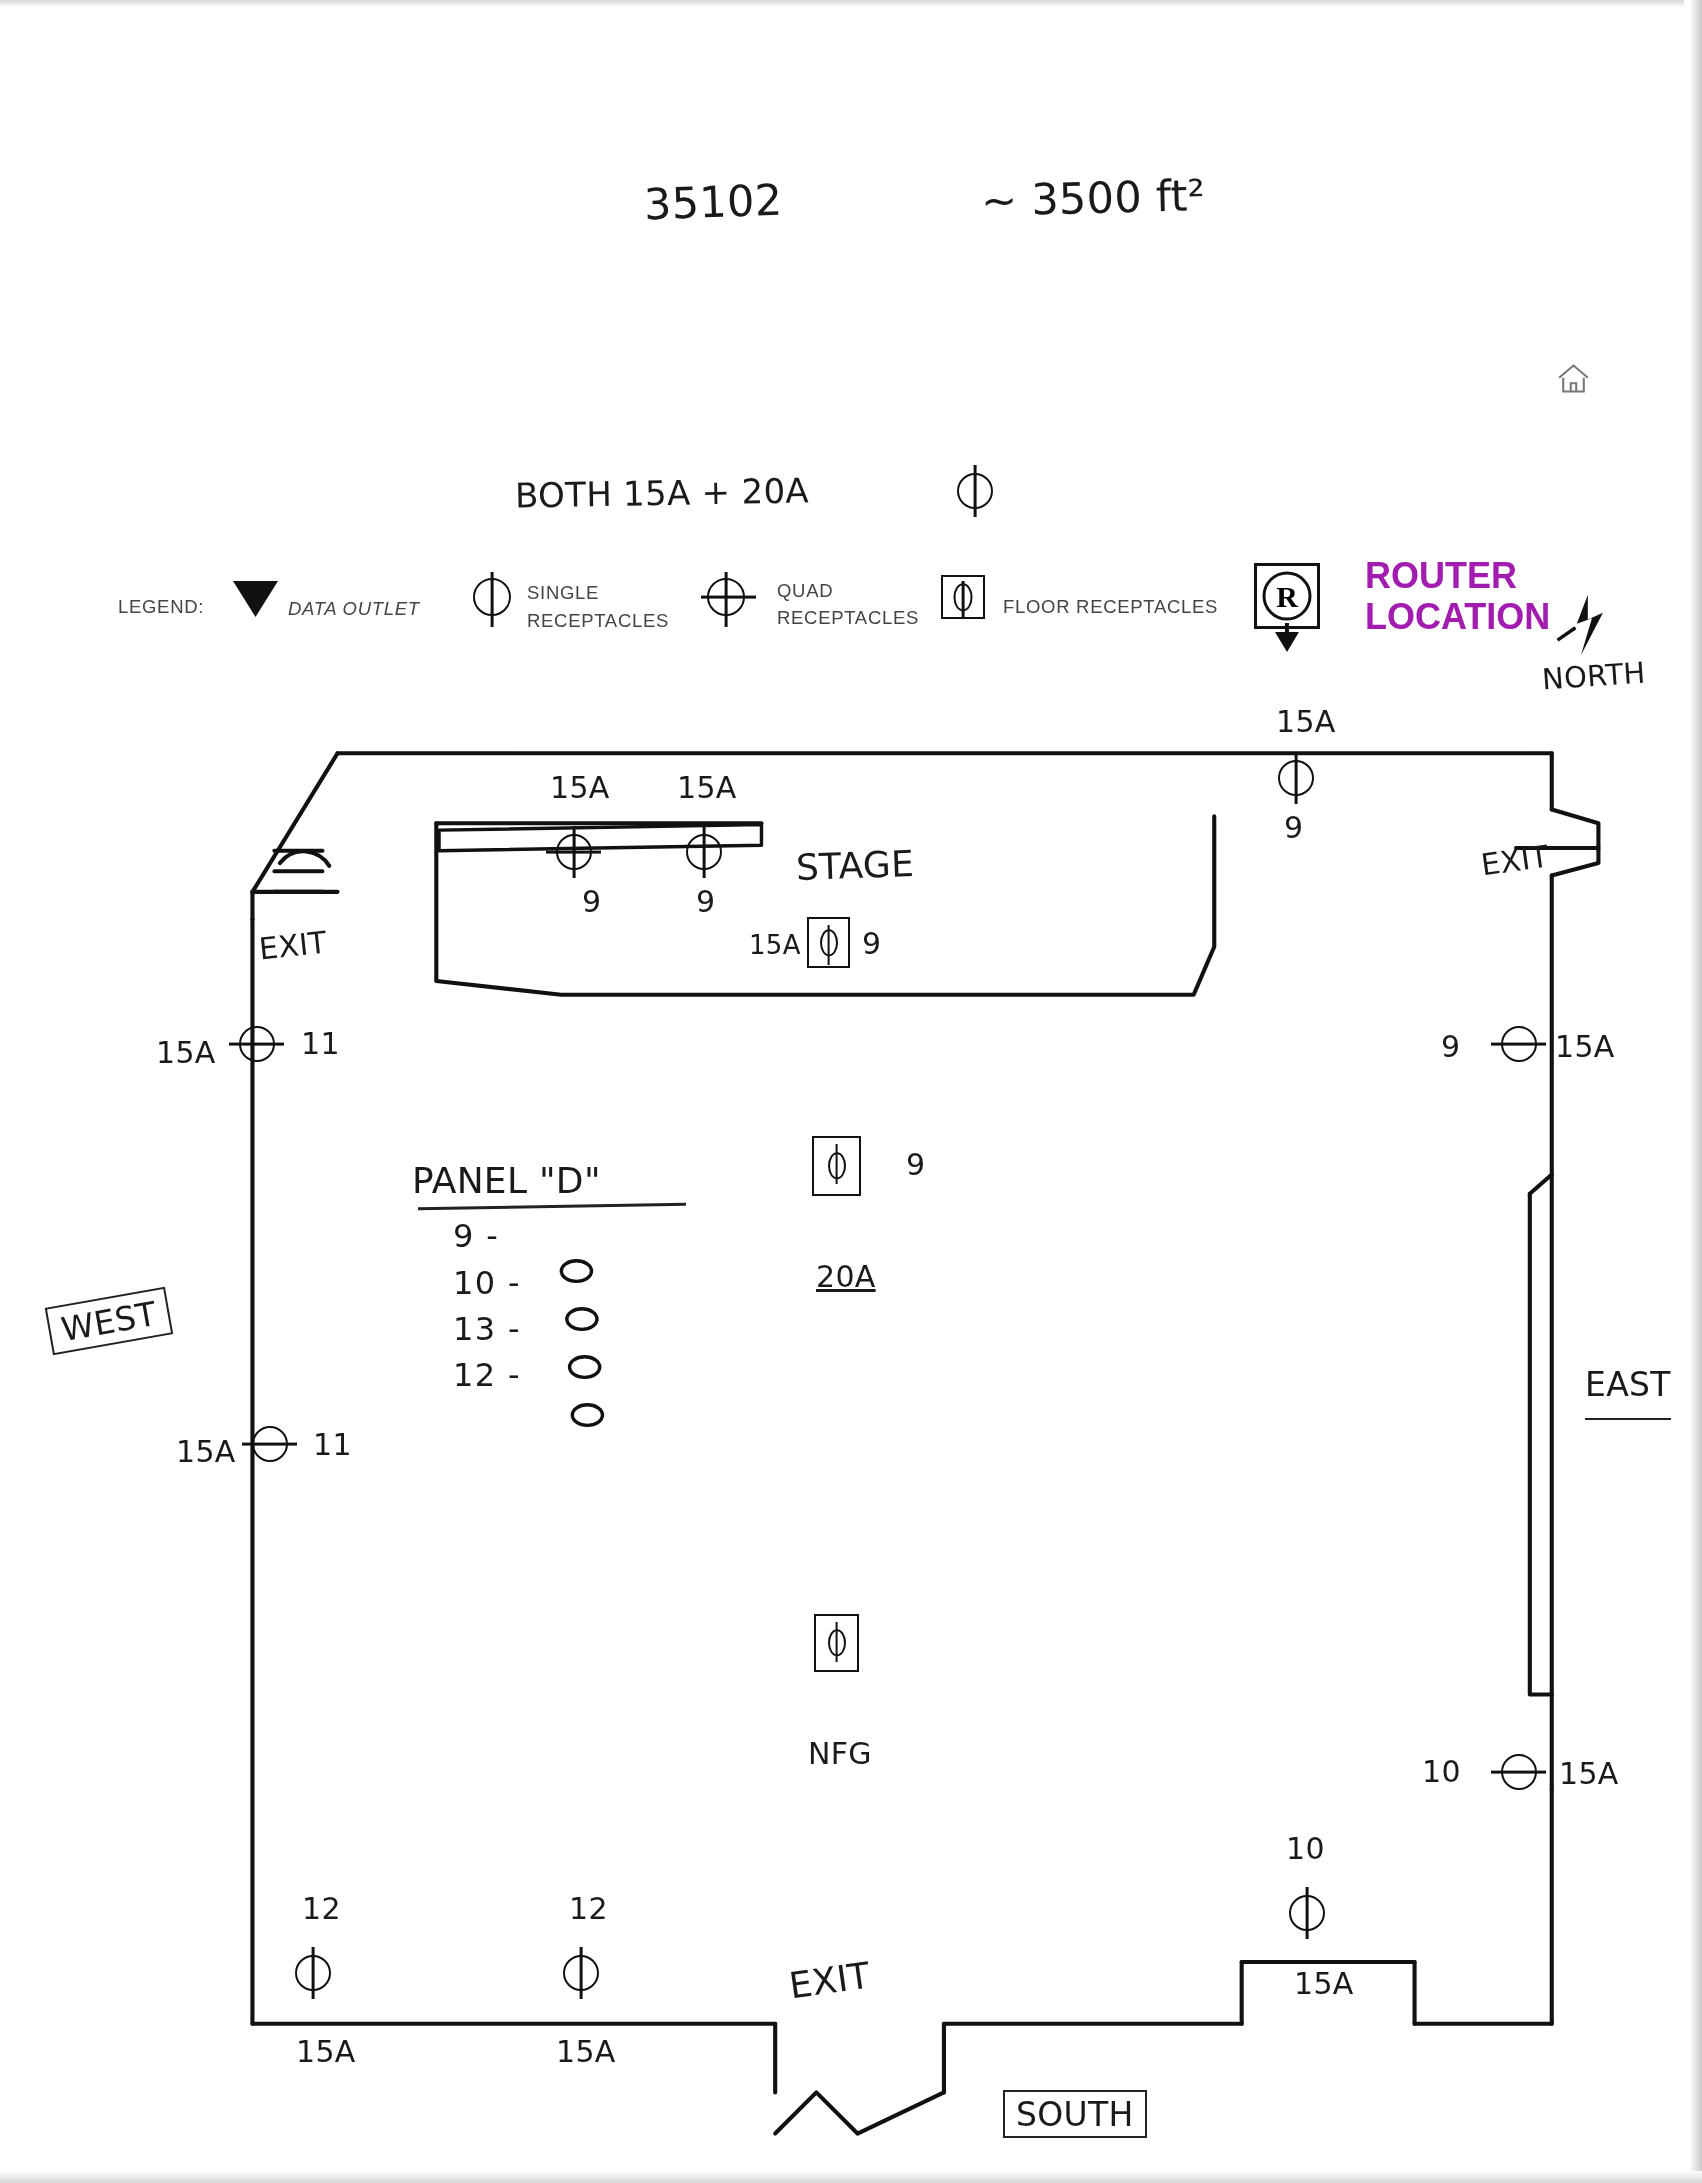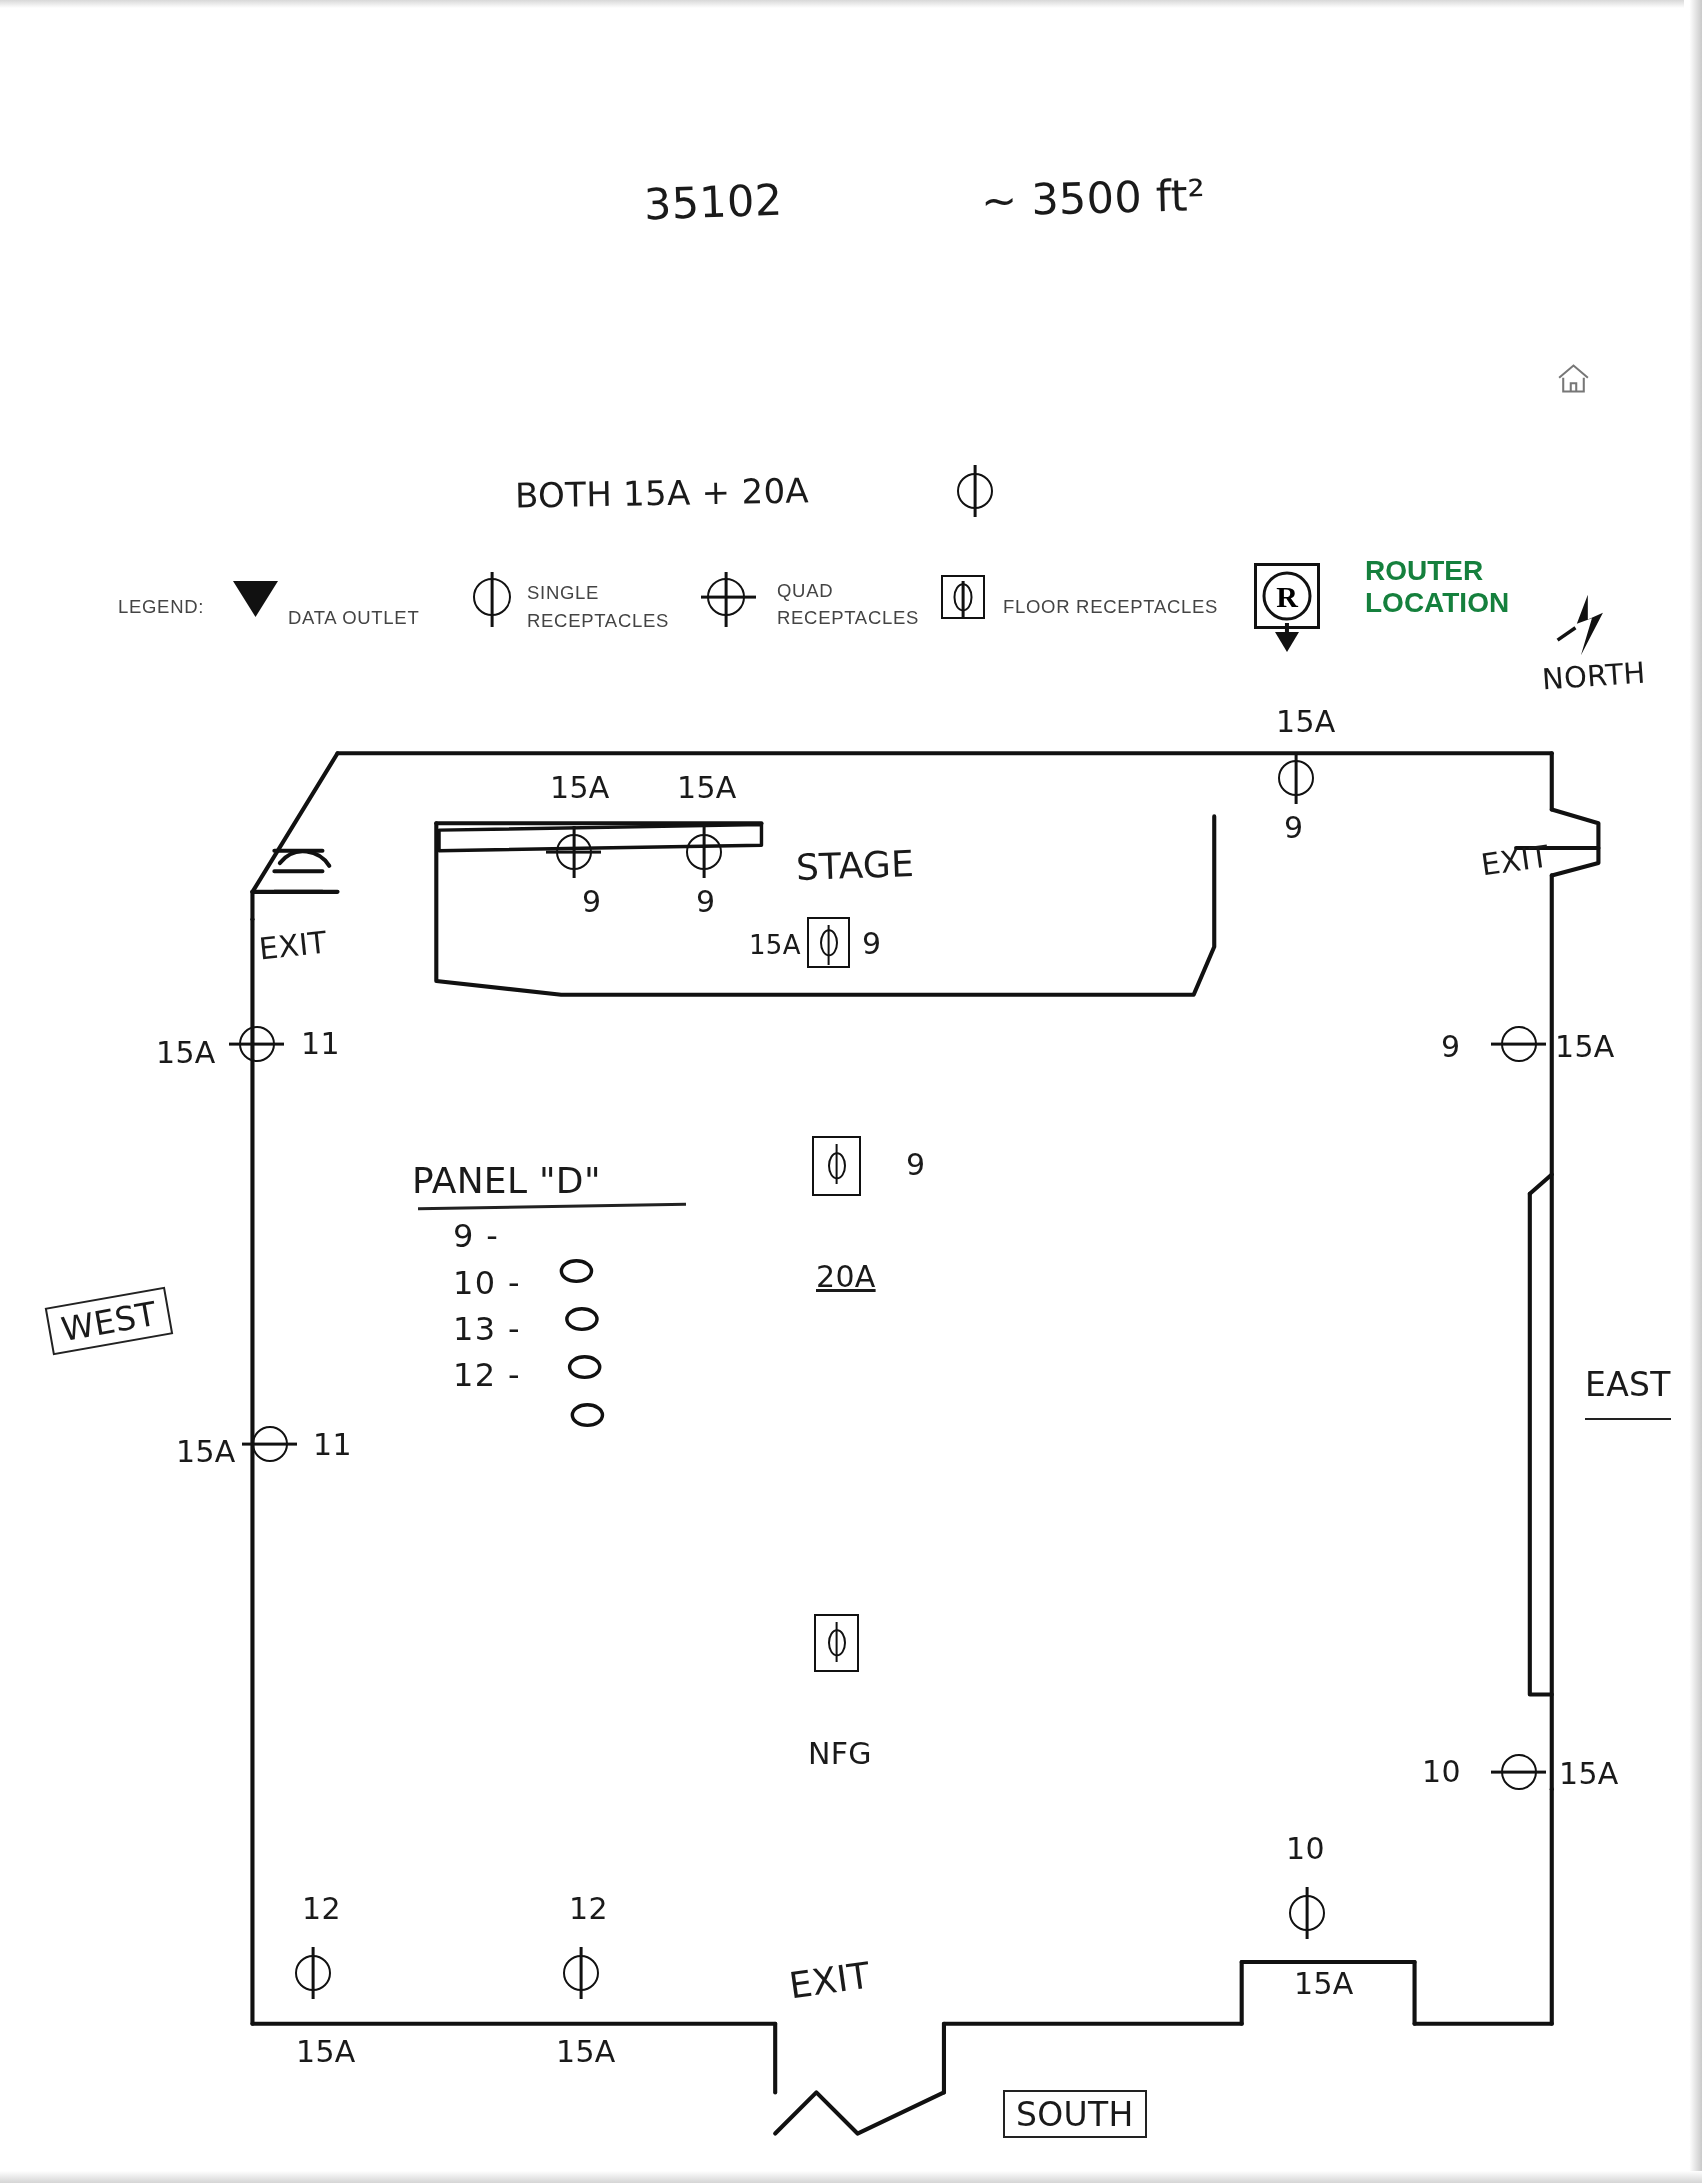--- a/index.html
+++ b/index.html
@@ -224,21 +224,21 @@
     border-right: 12.4px solid transparent;
     border-top: 20.6px solid #111;
   }
   .router-sym .arrow-stem {
     position: absolute; left: 50%; bottom: -12.4px;
     transform: translateX(-50%);
     width: 4.1px; height: 15px; background: #111;
   }
   #router-label {
     position: absolute; left: 1365px; top: 554px;
-    font-size: 28px; font-weight: bold; color: #15803d;
+    font-size: 36px; font-weight: bold; color: #a21caf;
     line-height: 1.15;
     font-family: "Liberation Sans", sans-serif;
   }
   #north-arrow {
     position: absolute; left: 1552px; top: 591px;
     width: 62px; height: 66px;
   }
 
   
   #plan { position: absolute; left: 0; top: 0; width: 1702px; height: 2183px; }
@@ -337,21 +337,21 @@
         <div class="vstem"></div>
     </div>
   </div>
 
   <div id="legend">
     <div class="legend-label" style="left:118px; top:33px;">LEGEND:</div>
 
     <div class="legend-sym" style="left:233px; top:18px;">
       <div class="sym-data-outline"></div>
     </div>
-    <div class="legend-label" style="left:288px; top:44px;">DATA OUTLET</div>
+    <div class="legend-label" style="left:288px; top:35px;font-style:italic;">DATA OUTLET</div>
 
     <div class="legend-sym" style="left:473px; top:15px;">
       <div class="recep"></div>
     </div>
     <div class="legend-label" style="left:527px; top:19px;">SINGLE</div>
     <div class="legend-label" style="left:527px; top:47px;">RECEPTACLES</div>
 
     <div class="legend-sym" style="left:707px; top:15px;">
       <div class="recep quad"></div>
     </div>

